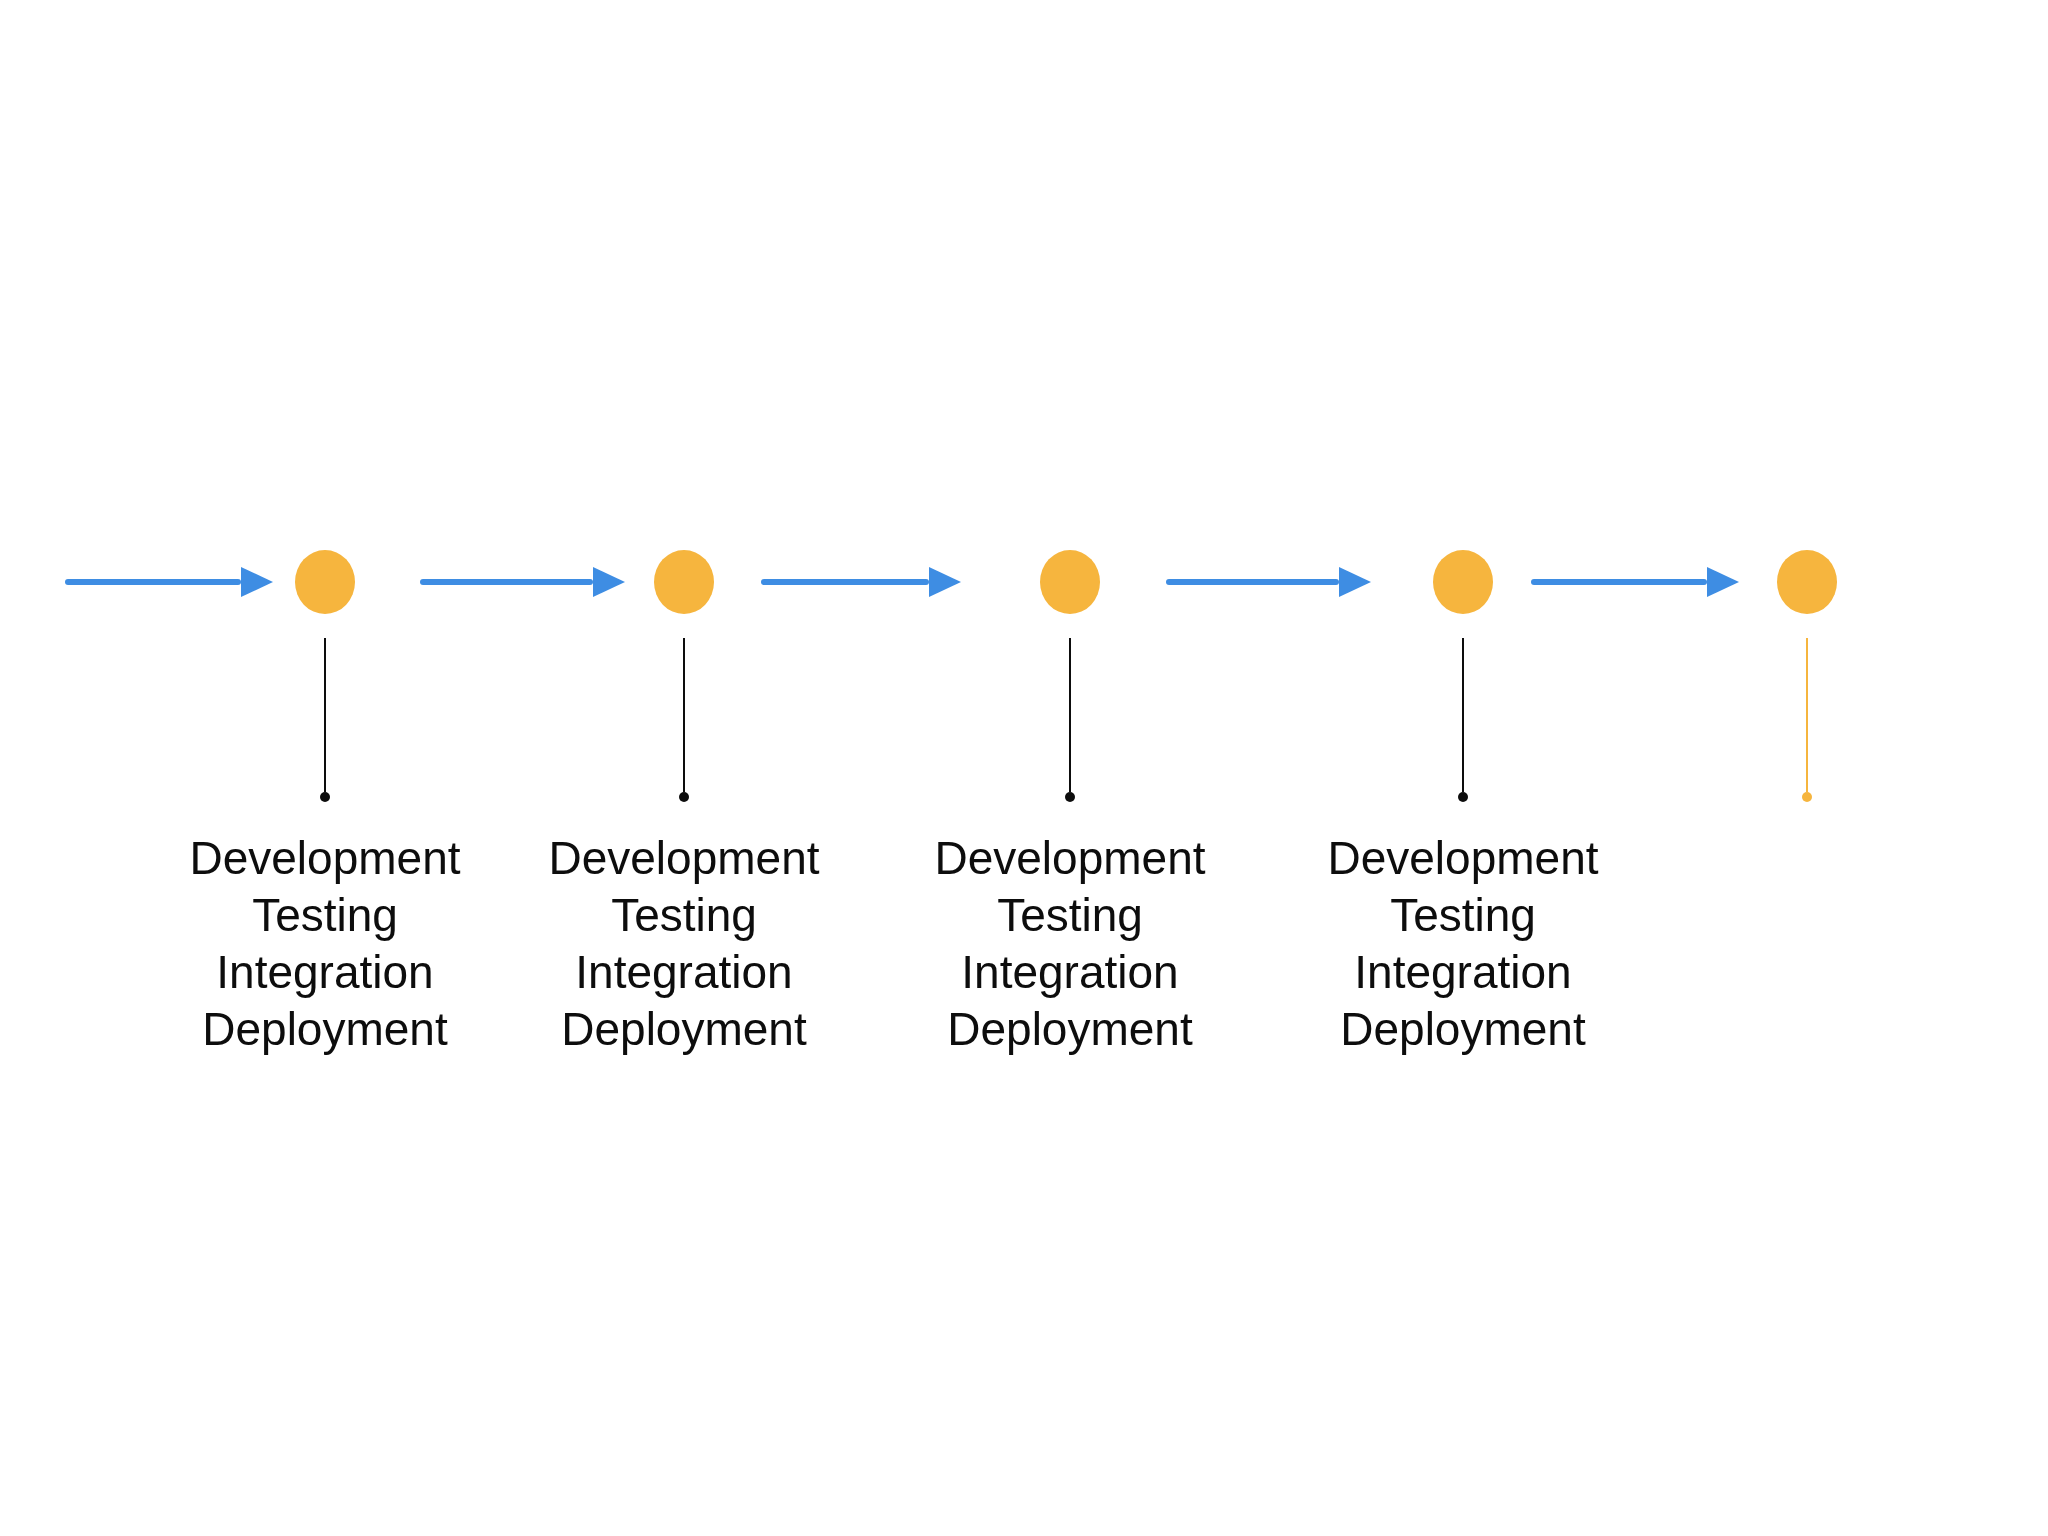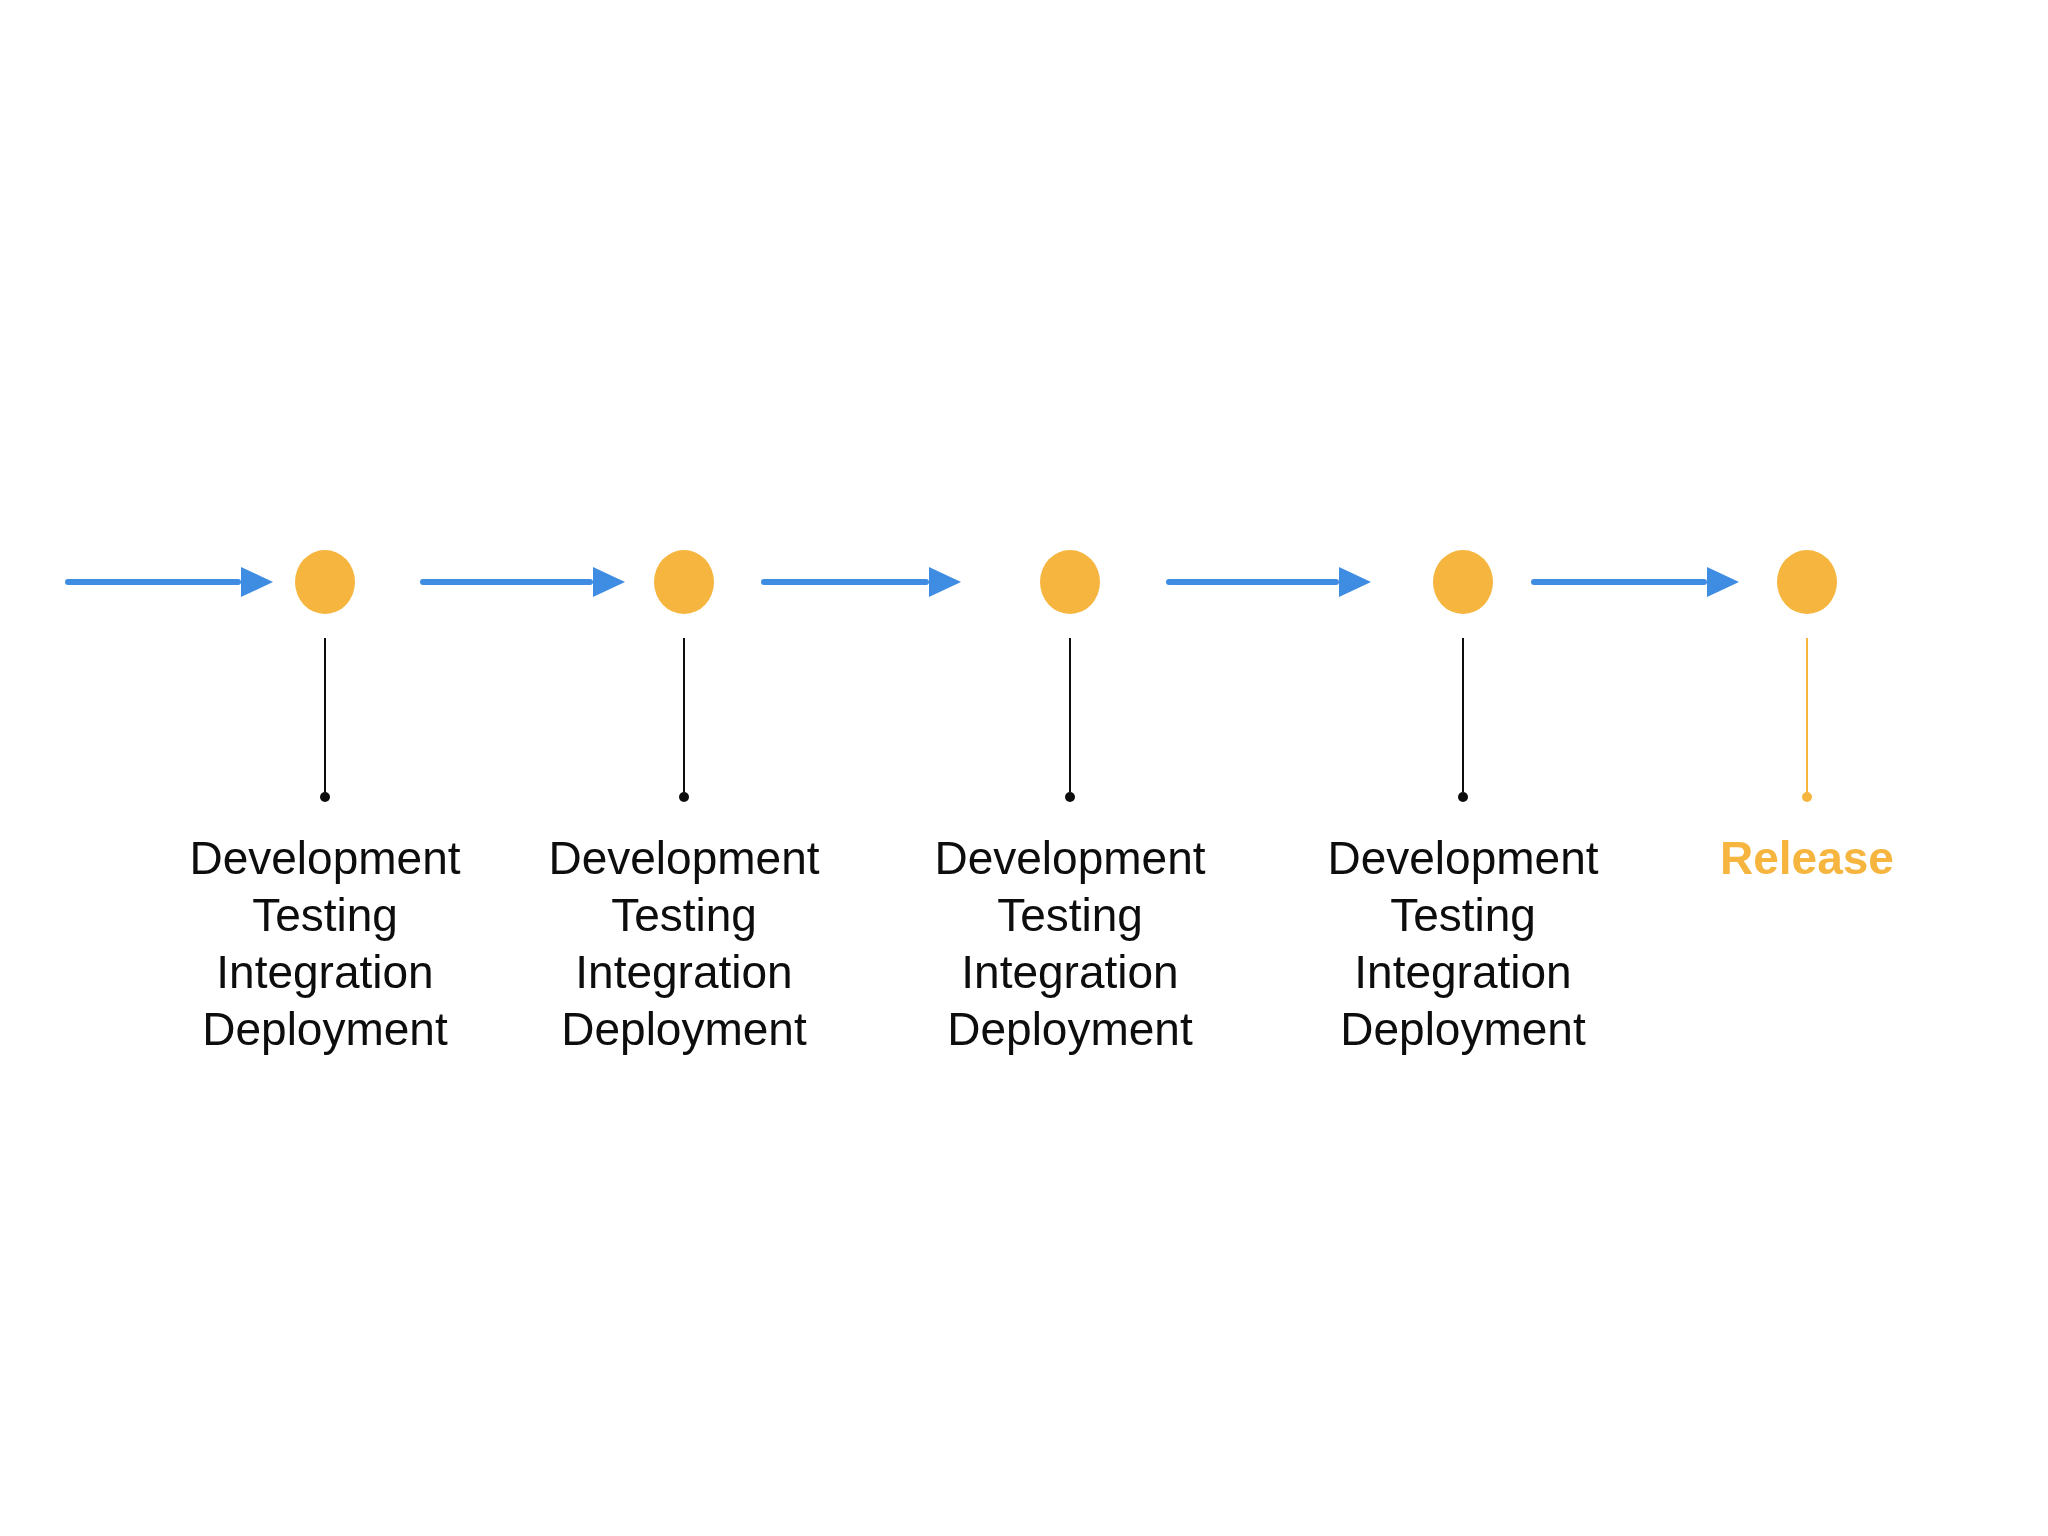--- a/index.html
+++ b/index.html
@@ -158,15 +158,14 @@
     <div>Testing</div>
     <div>Integration</div>
     <div>Deployment</div>
   </div>
   <div class="label s4">
     <div>Development</div>
     <div>Testing</div>
     <div>Integration</div>
     <div>Deployment</div>
   </div>
-  <div class="label s5 release">Release</div>
 
 </div>
 
 </body></html>

